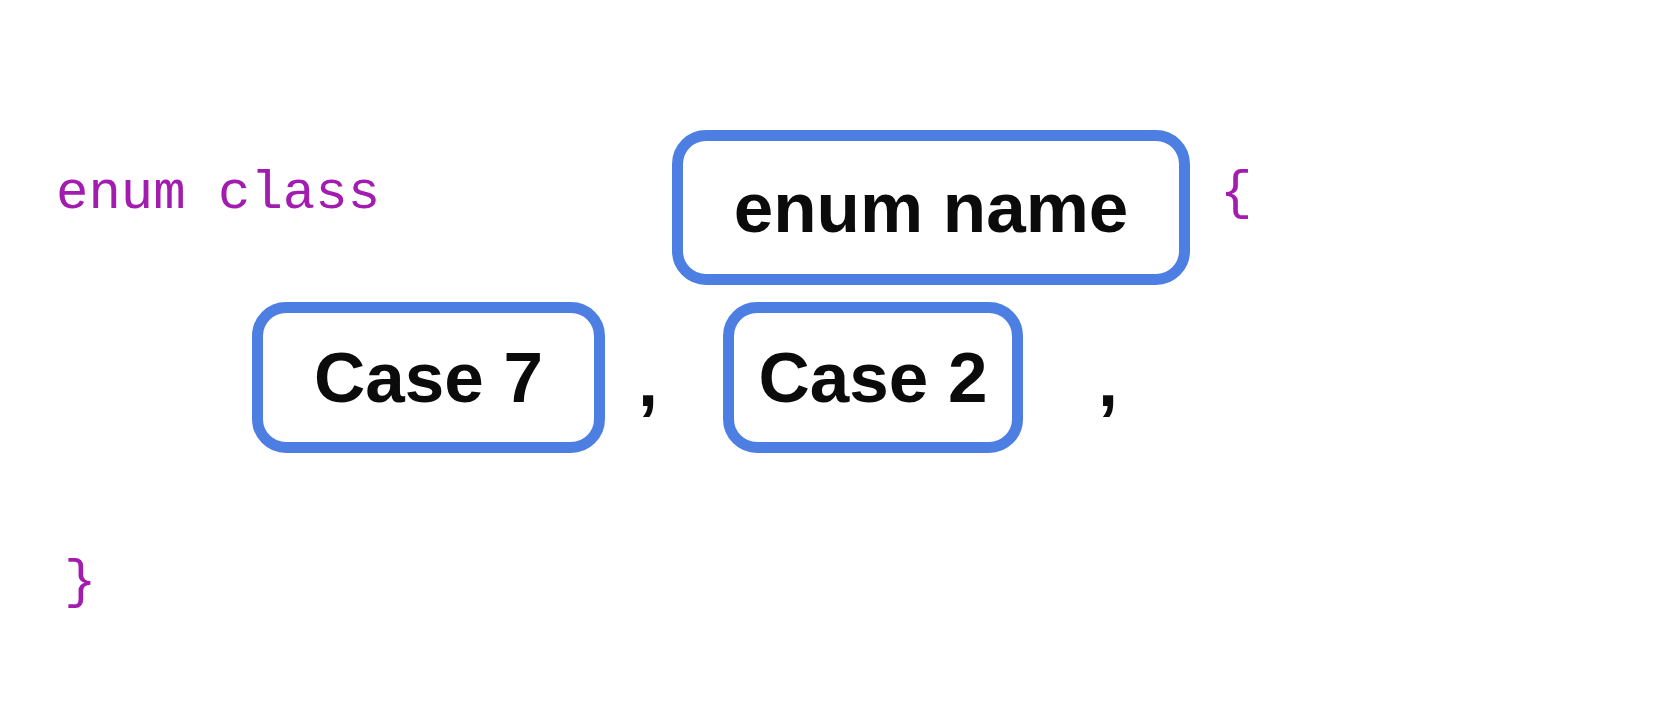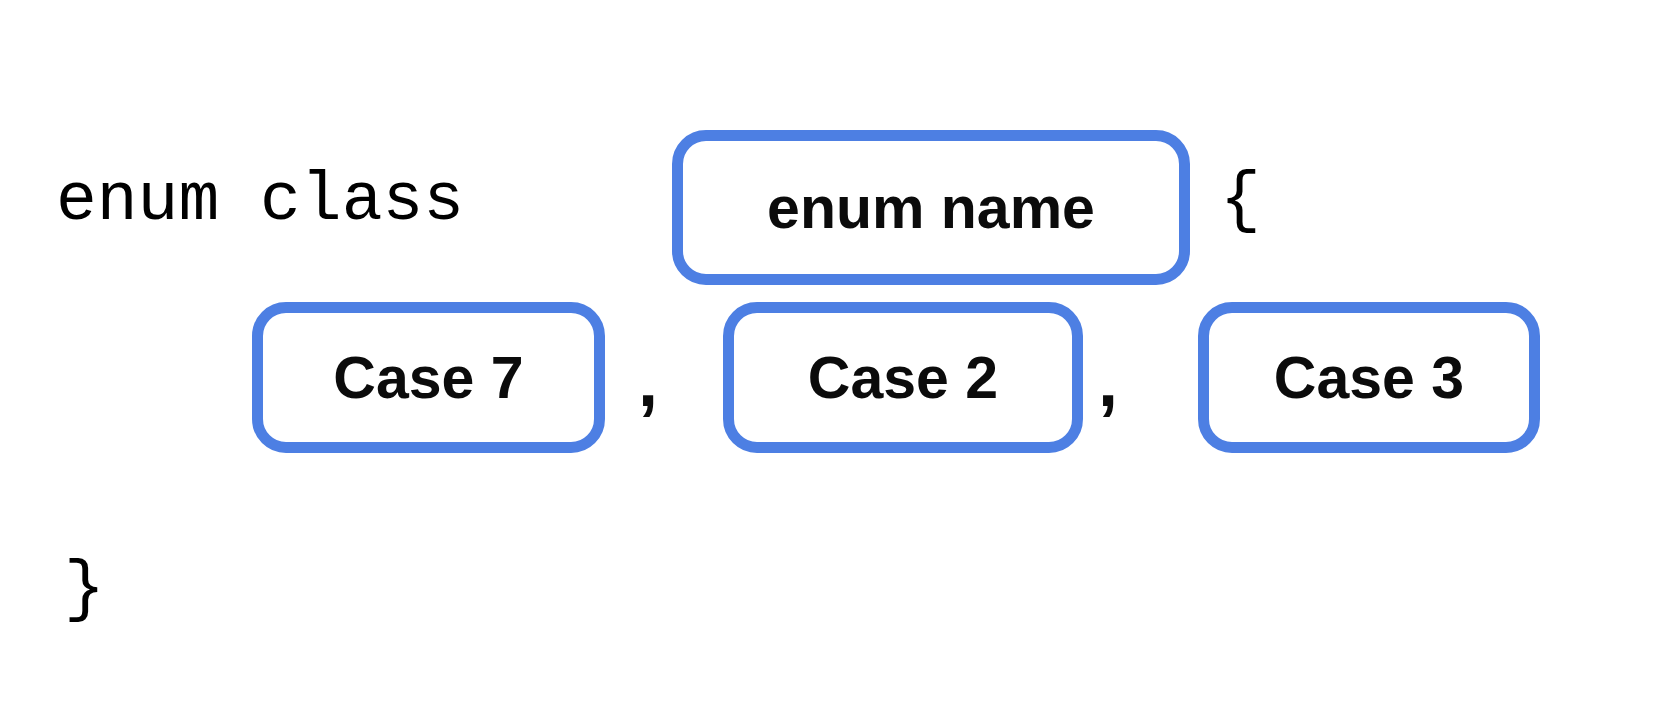--- a/index.html
+++ b/index.html
@@ -12,46 +12,46 @@
   }
   .canvas {
     position: relative;
     width: 1664px;
     height: 702px;
     background: #ffffff;
   }
   .code {
     position: absolute;
     font-family: "Liberation Mono", monospace;
-    font-size: 68px;
+    font-size: 54px;
     line-height: 1;
-    color: #000000;
+    color: #a21caf;
     white-space: pre;
   }
   .keyword { left: 56px; top: 167px; }
   .open-brace { left: 1220px; top: 167px; }
   .close-brace { left: 64px; top: 556px; }
   .pill {
     position: absolute;
     box-sizing: border-box;
     border: 11px solid #4d7fe3;
     border-radius: 34px;
     background: #ffffff;
     display: flex;
     align-items: center;
     justify-content: center;
     font-family: "Liberation Sans", sans-serif;
     font-weight: bold;
-    font-size: 59px;
+    font-size: 71px;
     color: #0b0b0b;
     letter-spacing: 0px;
   }
   .pill-enum-name { left: 672px; top: 130px; width: 518px; height: 155px; }
   .pill-case-1    { left: 252px; top: 302px; width: 353px; height: 151px; }
-  .pill-case-2    { left: 723px; top: 302px; width: 360px; height: 151px; }
+  .pill-case-2    { left: 723px; top: 302px; width: 300px; height: 151px; }
   .pill-case-3    { left: 1198px; top: 302px; width: 342px; height: 151px; }
   .comma {
     position: absolute;
     font-family: "Liberation Sans", sans-serif;
     font-weight: bold;
     font-size: 72px;
     line-height: 1;
     color: #0b0b0b;
   }
   .comma-1 { left: 638px; top: 345px; }
@@ -75,19 +75,16 @@
   </div>
 
   <span class="comma comma-1">,</span>
 
   <div class="pill pill-case-2">
     <span>Case 2</span>
   </div>
 
   <span class="comma comma-2">,</span>
 
-  <div class="pill pill-case-3">
-    <span>Case 3</span>
-  </div>
 
   <span class="code close-brace">}</span>
 
 </div>
 
 </body></html>

